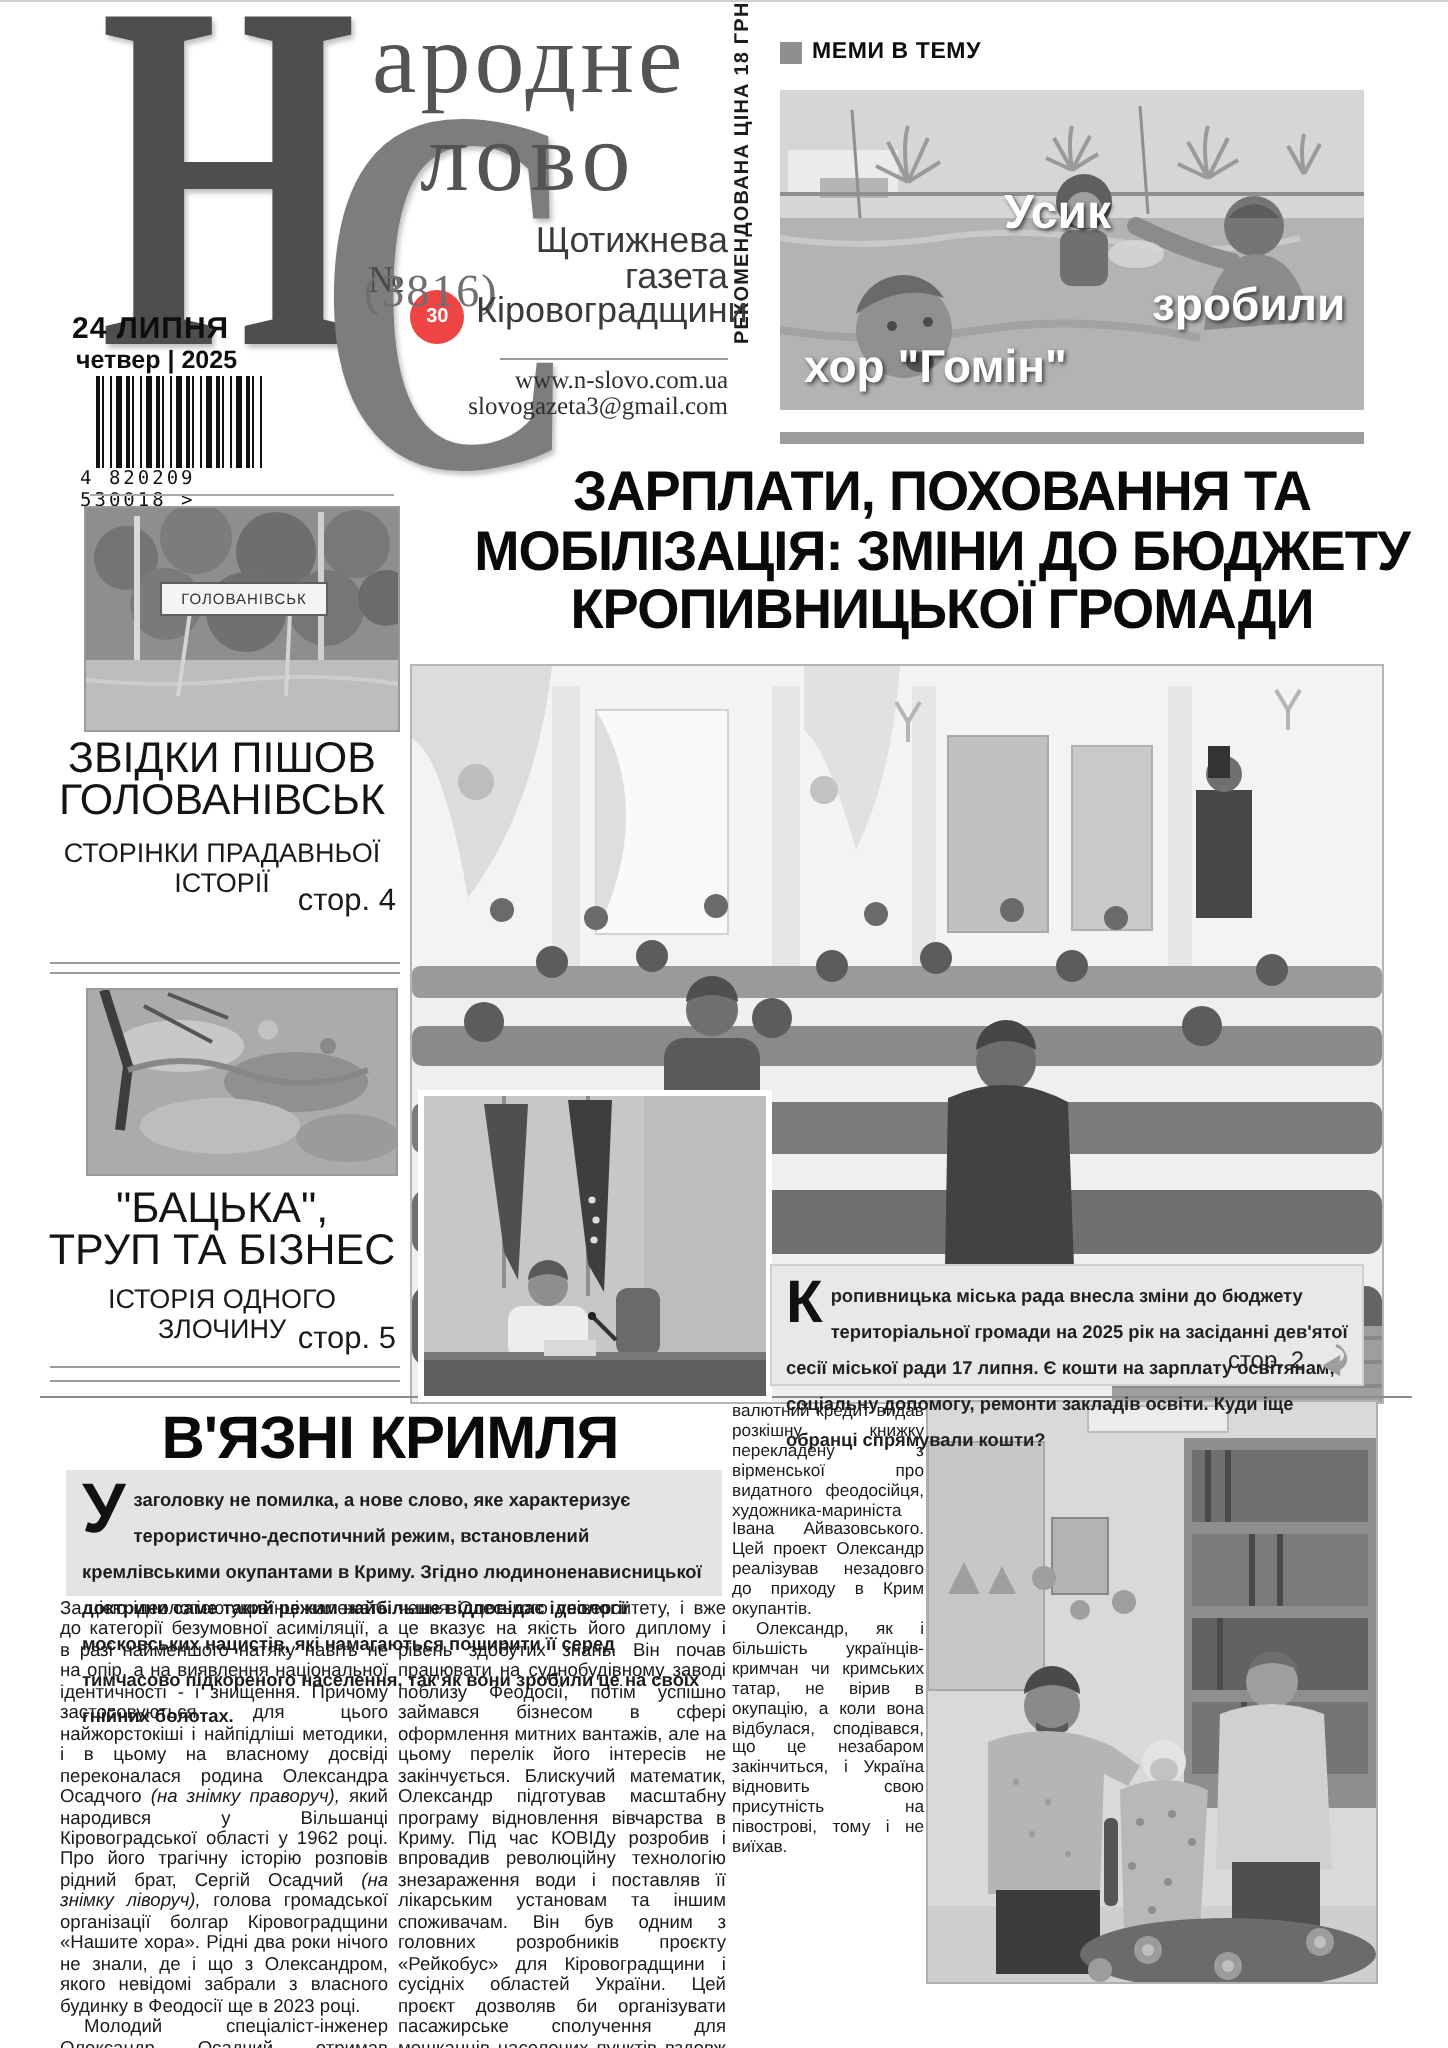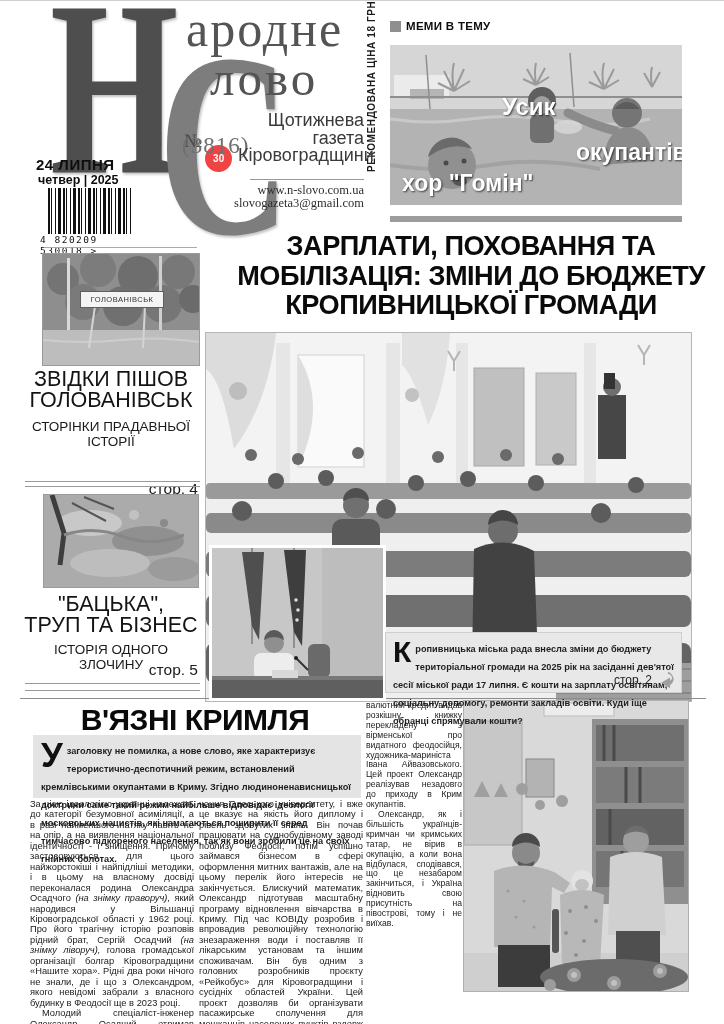--- a/index.html
+++ b/index.html
@@ -146,21 +146,21 @@
         <path d="M212,120 q4,-36 25,-38 q22,0 28,34 z" fill="#8b8b8b"></path>
         <path d="M226,86 q-24,-6 -48,-18" stroke="#8b8b8b" stroke-width="9" fill="none" stroke-linecap="round"></path>
         <ellipse cx="178" cy="82" rx="14" ry="7" fill="#d8d8d8" opacity=".8"></ellipse>
         <circle cx="62" cy="120" r="24" fill="#909090"></circle>
         <path d="M38,112 a24,24 0 0 1 44,-8 q-22,-8 -44,8" fill="#6a6a6a"></path>
         <ellipse cx="70" cy="136" rx="7" ry="5" fill="#555"></ellipse>
         <circle cx="56" cy="118" r="2.5" fill="#4a4a4a"></circle>
         <circle cx="74" cy="116" r="2.5" fill="#4a4a4a"></circle>
       </svg>
       <span class="meme-cap meme-cap1">Усик</span>
-      <span class="meme-cap meme-cap2">окупантів</span>
+      <span class="meme-cap meme-cap2">зробили</span>
       <span class="meme-cap meme-cap3">хор "Гомін"</span>
     </div>
     <div class="abs meme-bar"></div>
   </div>
 
   <div class="abs front-headline preline">ЗАРПЛАТИ, ПОХОВАННЯ ТА
 МОБІЛІЗАЦІЯ: ЗМІНИ ДО БЮДЖЕТУ
 КРОПИВНИЦЬКОЇ ГРОМАДИ</div>
 
   <div class="abs rule-thin" style="left:45px;top:247px;width:152px;"></div>
@@ -183,21 +183,21 @@
         <path d="M0,86 q40,4 78,0 t78,2" stroke="#cdcdcd" stroke-width="2" fill="none"></path>
         <line x1="52" y1="52" x2="46" y2="94" stroke="#d4d4d4" stroke-width="2"></line>
         <line x1="102" y1="52" x2="100" y2="94" stroke="#d4d4d4" stroke-width="2"></line>
       </svg>
       <div class="abs sign-label">ГОЛОВАНІВСЬК</div>
     </div>
     <div class="abs t-title preline" style="top:369px;">ЗВІДКИ ПІШОВ
 ГОЛОВАНІВСЬК</div>
     <div class="abs t-sub preline" style="top:419px;">СТОРІНКИ ПРАДАВНЬОЇ
 ІСТОРІЇ</div>
-    <div class="abs t-ref" style="top:480px;text-decoration:underline;">стор. 4</div>
+    <div class="abs t-ref" style="top:442px;">стор. 4</div>
   </div>
 
   <div class="abs divider-double" style="top:481px;"></div>
 
   <div>
     <div class="abs t-photo t2-photo">
       <svg width="154" height="92" viewBox="0 0 154 92">
         <rect width="154" height="92" fill="#ababab"></rect>
         <ellipse cx="46" cy="28" rx="32" ry="13" fill="#c8c8c8"></ellipse>
         <ellipse cx="104" cy="46" rx="36" ry="15" fill="#909090"></ellipse>

